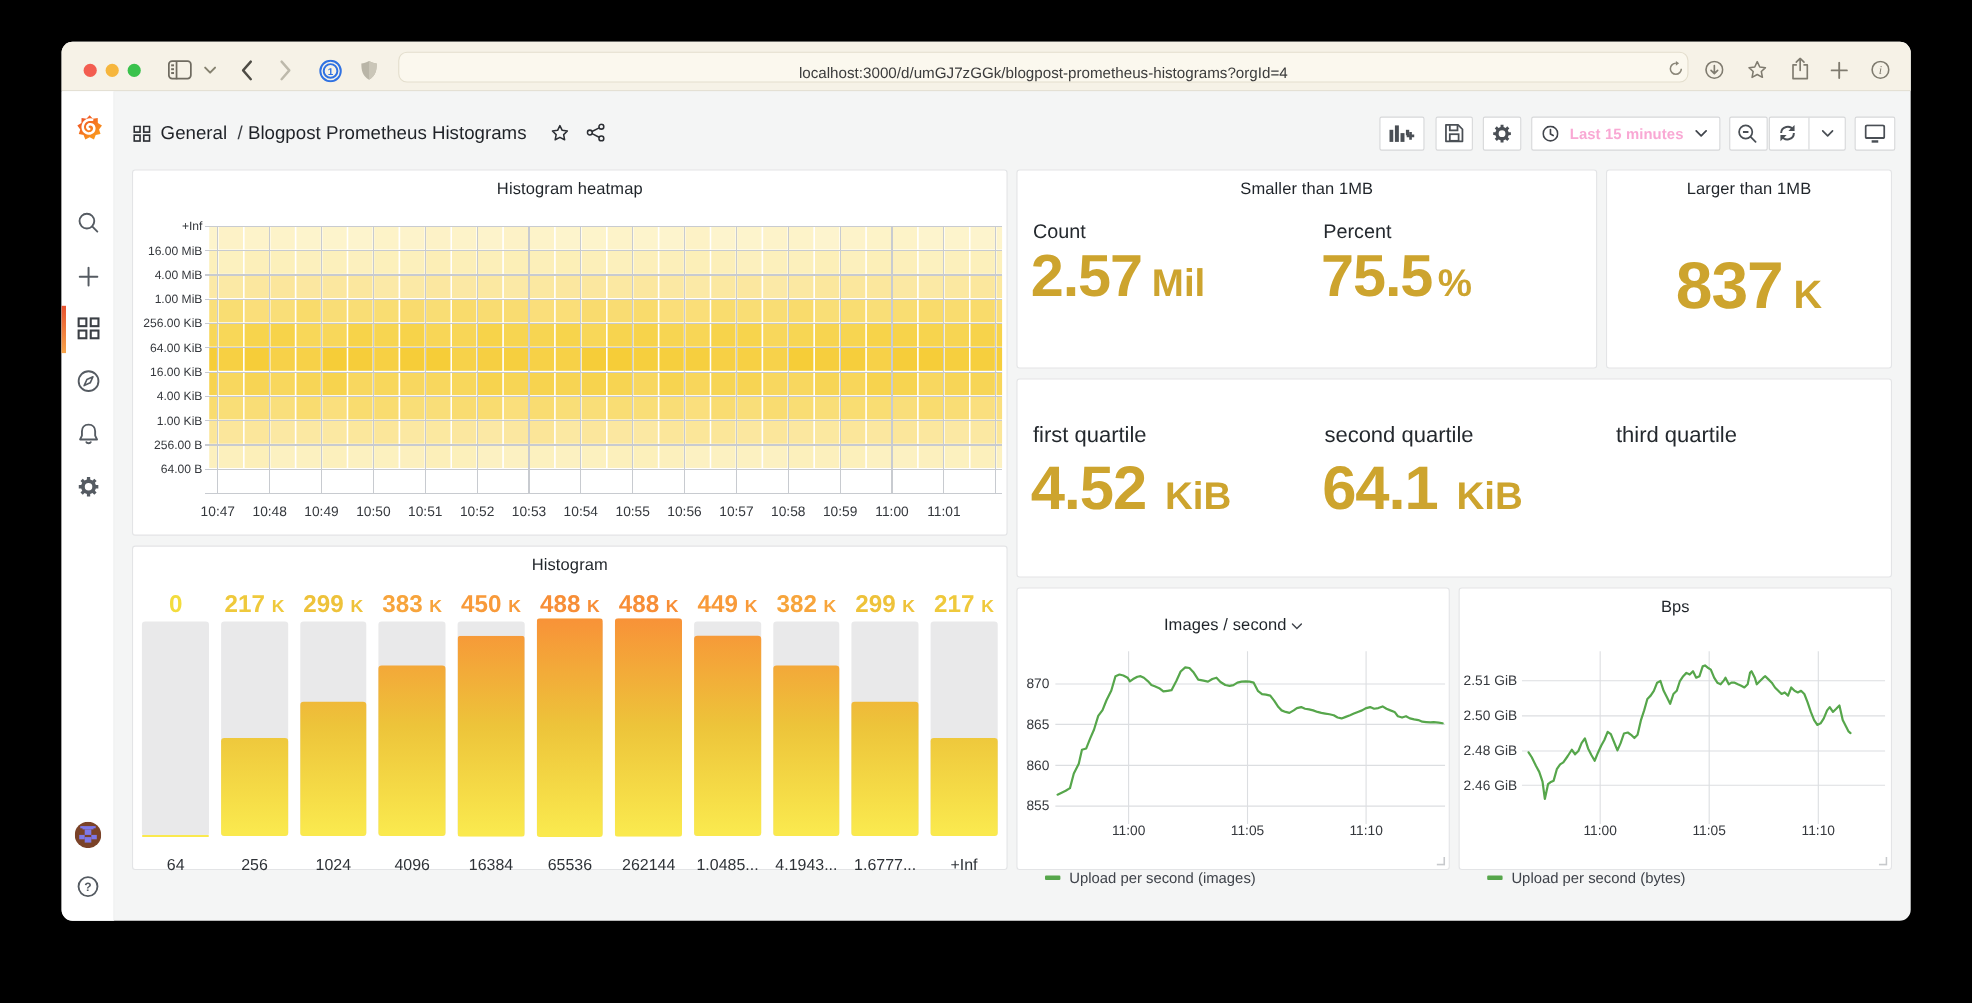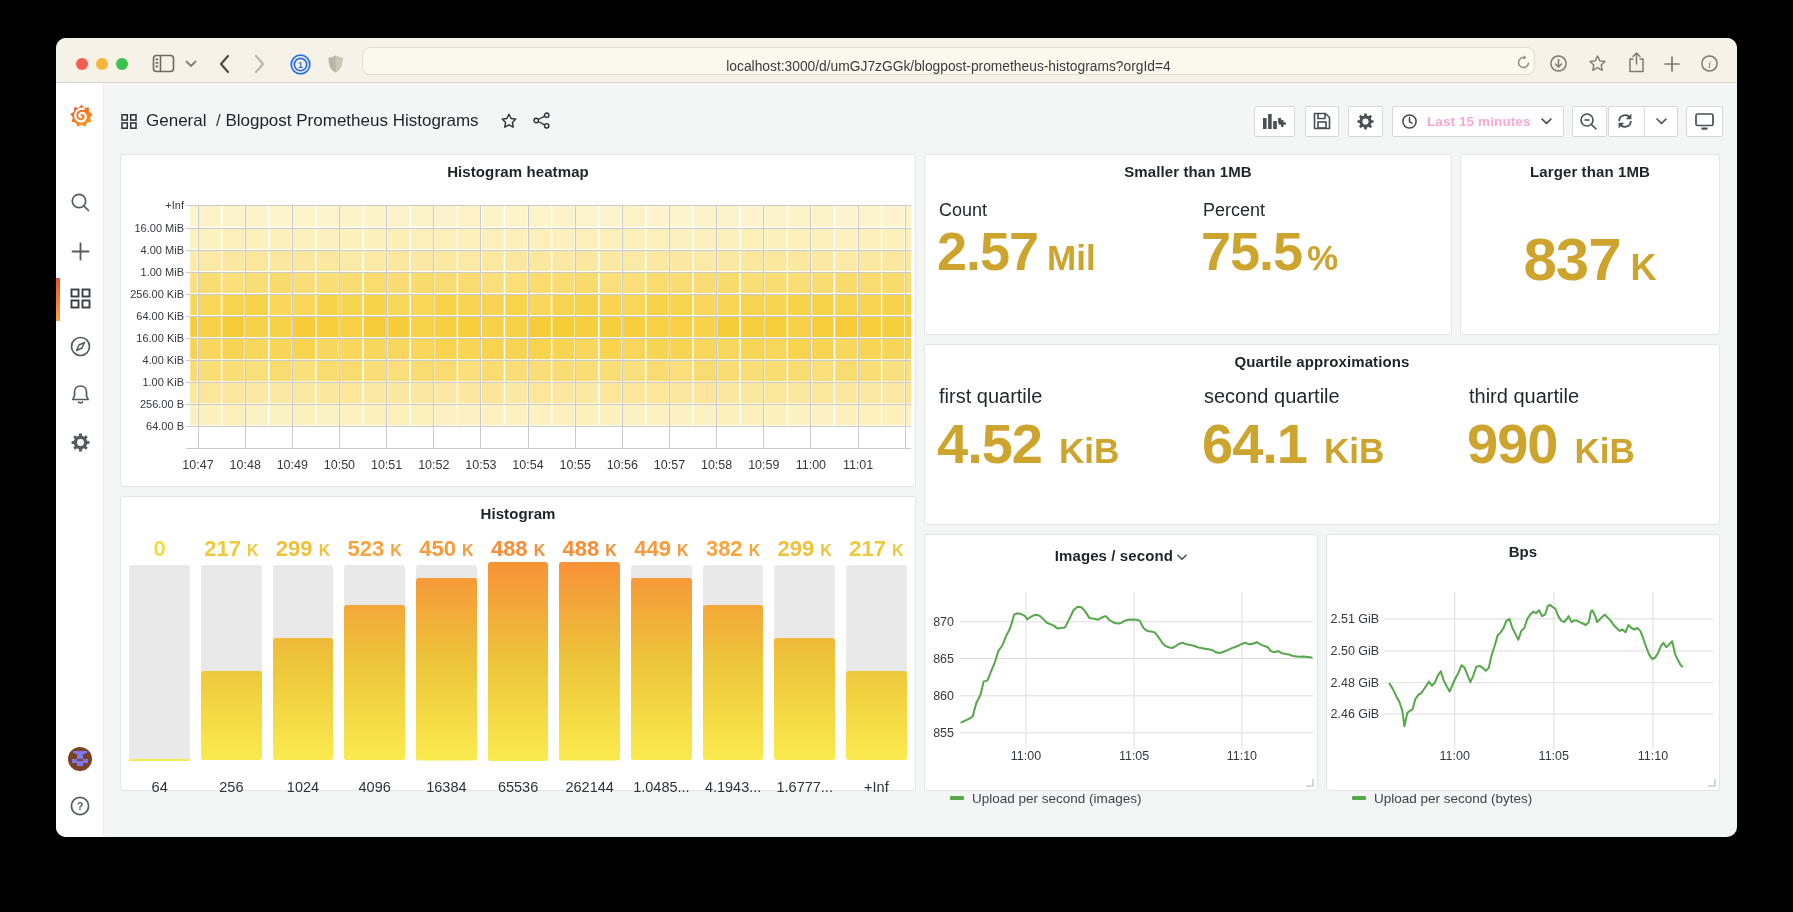--- a/index.html
+++ b/index.html
@@ -2,21 +2,21 @@
 <html><head><meta charset="utf-8">
 <style>
 * { margin:0; padding:0; box-sizing:border-box; }
 body { width:1793px; height:912px; background:#000; position:relative; font-family:"Liberation Sans",sans-serif; overflow:hidden; }
 .abs { position:absolute; }
 #win { position:absolute; left:56px; top:38px; width:1681px; height:799px; background:#f4f5f5; border-radius:10px; overflow:hidden; }
 #titlebar { position:absolute; left:0; top:0; width:1681px; height:45px; background:#f6f2e7; border-bottom:1px solid #d9d4c5; }
 .tl { position:absolute; top:58px; width:12px; height:12px; border-radius:50%; }
 #sidebar { position:absolute; left:56px; top:83px; width:48px; height:754px; background:#fff; border-right:1px solid #ebecec; border-radius:0 0 0 10px; }
 .panel { position:absolute; background:#fff; border:1px solid #e3e4e6; border-radius:3px; }
-.ptitle { position:absolute; width:100%; text-align:center; font-size:15px; font-weight:bold; color:#1f2429; letter-spacing:0.1px; }
+.ptitle { position:absolute; width:100%; text-align:center; font-size:15px; font-weight:normal; color:#1f2429; letter-spacing:0.1px; }
 .bval { position:absolute; top:40px; text-align:center; font-size:22px; font-weight:bold; }
 .bval .vk { font-size:16px; }
 .btrack { position:absolute; width:60.5px; background:#e9e9ea; border-radius:3px; }
 .bfill { position:absolute; width:60.5px; border-radius:3px;
   background-image:linear-gradient(to bottom, #f89238 0px, #edc43a 98px, #fae94e 195px);
   background-size:100% 198.5px; background-position:left bottom; }
 .blab { position:absolute; top:283px; text-align:center; font-size:14.5px; color:#2f3338; }
 .statlab { position:absolute; font-size:18px; color:#24292e; }
 .statval { position:absolute; font-weight:bold; color:#cda42e; white-space:nowrap; }
 .statval .big { font-size:54px; letter-spacing:-1px; }
@@ -622,44 +622,42 @@
   <div class="statlab" style="left:279px;top:46px">Percent</div>
   <div class="statval" style="left:277px;top:66px"><span class="big">75.5</span><span class="suf" style="margin-left:5px">%</span></div>
 </div>
 
 <div class="abs" style="left:1460px;top:154px;width:260px;height:181px">
   <div class="ptitle" style="top:9px">Larger than 1MB</div>
   <div class="statval" style="left:0;top:71px;width:260px;text-align:center"><span style="font-size:60px;letter-spacing:-1px">837</span><span style="font-size:36px;margin-left:10px">K</span></div>
 </div>
 
 <div class="abs" style="left:924px;top:344px;width:796px;height:181px">
-  <div class="ptitle" style="top:9px">Quartile approximations</div>
   <div class="qlab" style="left:15px;top:41px">first quartile</div>
   <div class="qval" style="left:13px;top:67px"><span class="big">4.52</span><span class="suf">KiB</span></div>
   <div class="qlab" style="left:280px;top:41px">second quartile</div>
   <div class="qval" style="left:278px;top:67px"><span class="big">64.1</span><span class="suf">KiB</span></div>
   <div class="qlab" style="left:545px;top:41px">third quartile</div>
-  <div class="qval" style="left:543px;top:67px"><span class="big">990</span><span class="suf">KiB</span></div>
 </div>
 
 <div class="abs" style="left:120px;top:496px;width:796px;height:295px">
   <div class="ptitle" style="top:9px">Histogram</div>
   <div class="bval" style="left:4.4px;width:70.6px;color:#f3dc3d"><span>0</span></div>
     <div class="btrack" style="left:9.4px;top:69.3px;height:195.2px"></div>
     <div class="bfill" style="left:9.4px;top:262.5px;height:2.0px"></div>
     <div class="blab" style="left:4.4px;width:70.6px">64</div>
     <div class="bval" style="left:76.1px;width:70.6px;color:#efc93c"><span>217</span> <span class="vk">K</span></div>
     <div class="btrack" style="left:81.1px;top:69.3px;height:195.2px"></div>
     <div class="bfill" style="left:81.1px;top:175.2px;height:89.3px"></div>
     <div class="blab" style="left:76.1px;width:70.6px">256</div>
     <div class="bval" style="left:147.7px;width:70.6px;color:#eec23a"><span>299</span> <span class="vk">K</span></div>
     <div class="btrack" style="left:152.7px;top:69.3px;height:195.2px"></div>
     <div class="bfill" style="left:152.7px;top:142.4px;height:122.1px"></div>
     <div class="blab" style="left:147.7px;width:70.6px">1024</div>
-    <div class="bval" style="left:219.4px;width:70.6px;color:#f7a43c"><span>523</span> <span class="vk">K</span></div>
+    <div class="bval" style="left:219.4px;width:70.6px;color:#f7a43c"><span>383</span> <span class="vk">K</span></div>
     <div class="btrack" style="left:224.4px;top:69.3px;height:195.2px"></div>
     <div class="bfill" style="left:224.4px;top:108.8px;height:155.7px"></div>
     <div class="blab" style="left:219.4px;width:70.6px">4096</div>
     <div class="bval" style="left:291.1px;width:70.6px;color:#f89a3a"><span>450</span> <span class="vk">K</span></div>
     <div class="btrack" style="left:296.1px;top:69.3px;height:195.2px"></div>
     <div class="bfill" style="left:296.1px;top:82.0px;height:182.5px"></div>
     <div class="blab" style="left:291.1px;width:70.6px">16384</div>
     <div class="bval" style="left:362.8px;width:70.6px;color:#f78e37"><span>488</span> <span class="vk">K</span></div>
     <div class="btrack" style="left:367.8px;top:69.3px;height:195.2px"></div>
     <div class="bfill" style="left:367.8px;top:66.0px;height:198.5px"></div>
@@ -701,21 +699,21 @@
 <g font-family="Liberation Sans, sans-serif" font-size="12.5px" fill="#35383d">
         <text x="30.0" y="91.8" text-anchor="end">870</text>
         <text x="30.0" y="128.5" text-anchor="end">865</text>
         <text x="30.0" y="165.8" text-anchor="end">860</text>
         <text x="30.0" y="202.8" text-anchor="end">855</text>
         <text x="102.0" y="225.5" text-anchor="middle">11:00</text>
         <text x="210.1" y="225.5" text-anchor="middle">11:05</text>
         <text x="317.9" y="225.5" text-anchor="middle">11:10</text>
       </g>
 </svg>
-  <div class="ptitle" style="top:13px">Images / second <svg width="10" height="7" viewBox="0 0 11 7" style="display:inline-block">
+  <div class="ptitle" style="top:26px">Images / second <svg width="10" height="7" viewBox="0 0 11 7" style="display:inline-block">
         <path d="M1 1 L5.5 5.5 L10 1" fill="none" stroke="#41454c" stroke-width="1.5" stroke-linecap="round"></path>
       </svg></div>
   <div class="legend" style="left:26px;top:231px"><span class="lswatch"></span>Upload per second (images)</div>
   <svg style="position:absolute;right:4px;bottom:4px" width="8" height="8" viewBox="0 0 8 8">
       <path d="M7 0 L7 7 L0 7" fill="none" stroke="#c7c9cc" stroke-width="1.5"></path>
     </svg>
 </div>
 
 <div class="abs" style="left:1326px;top:534px;width:394px;height:257px">
   <svg width="394" height="257" style="position:absolute;left:0;top:0">

